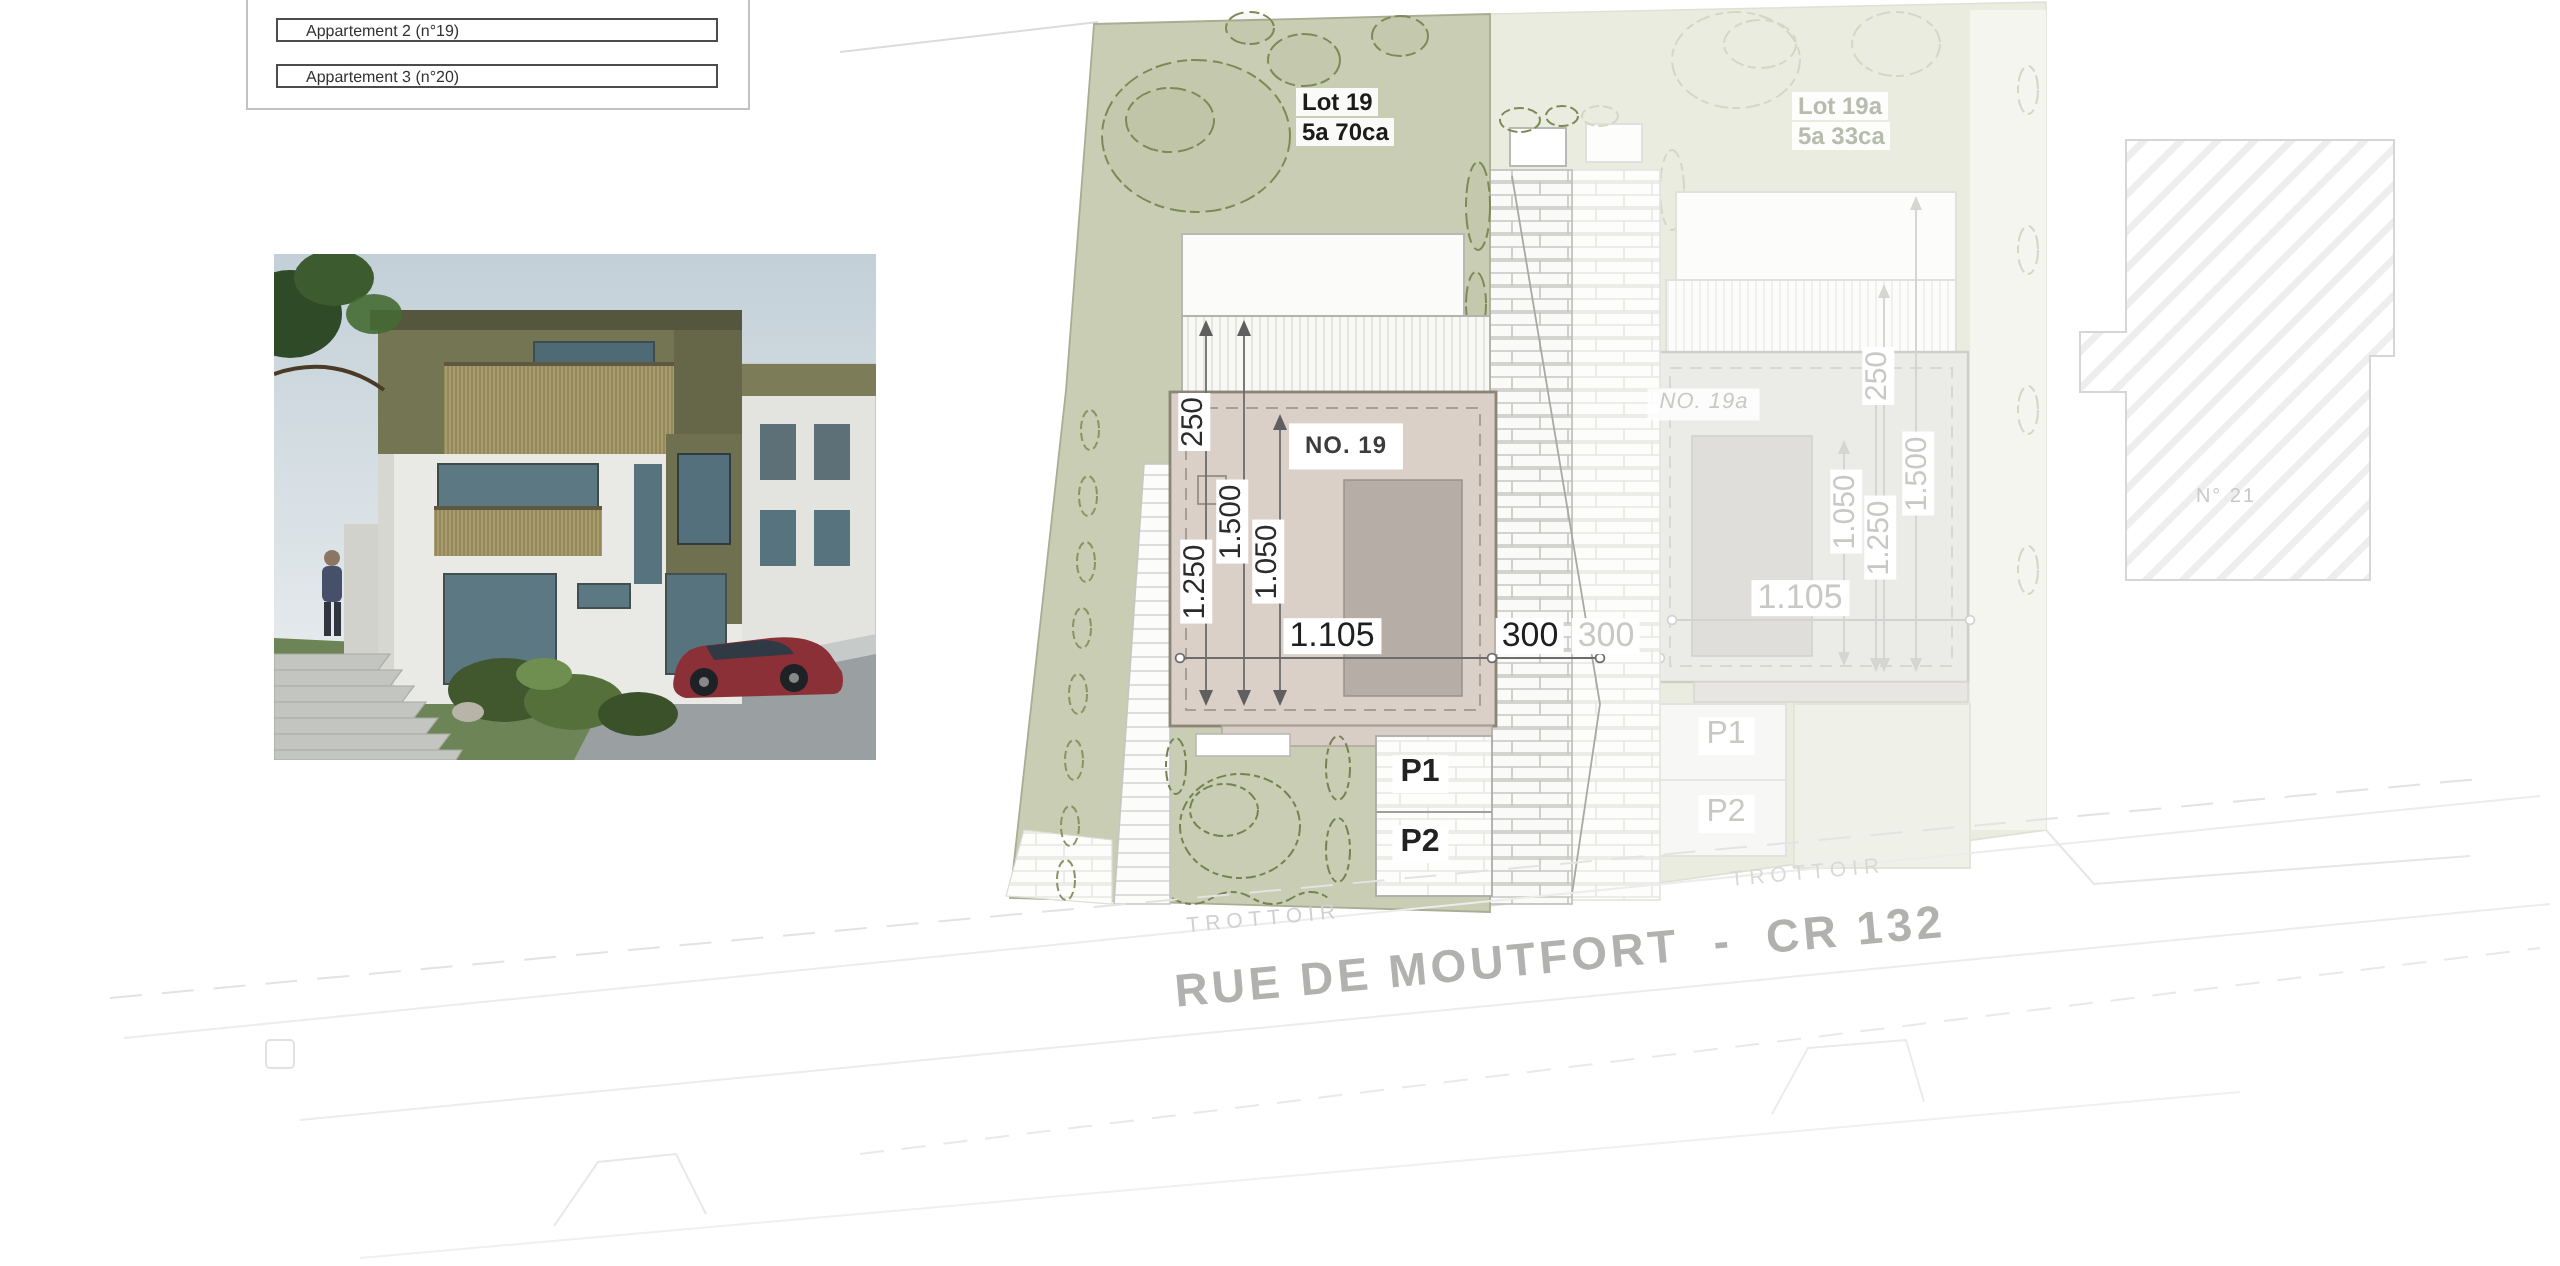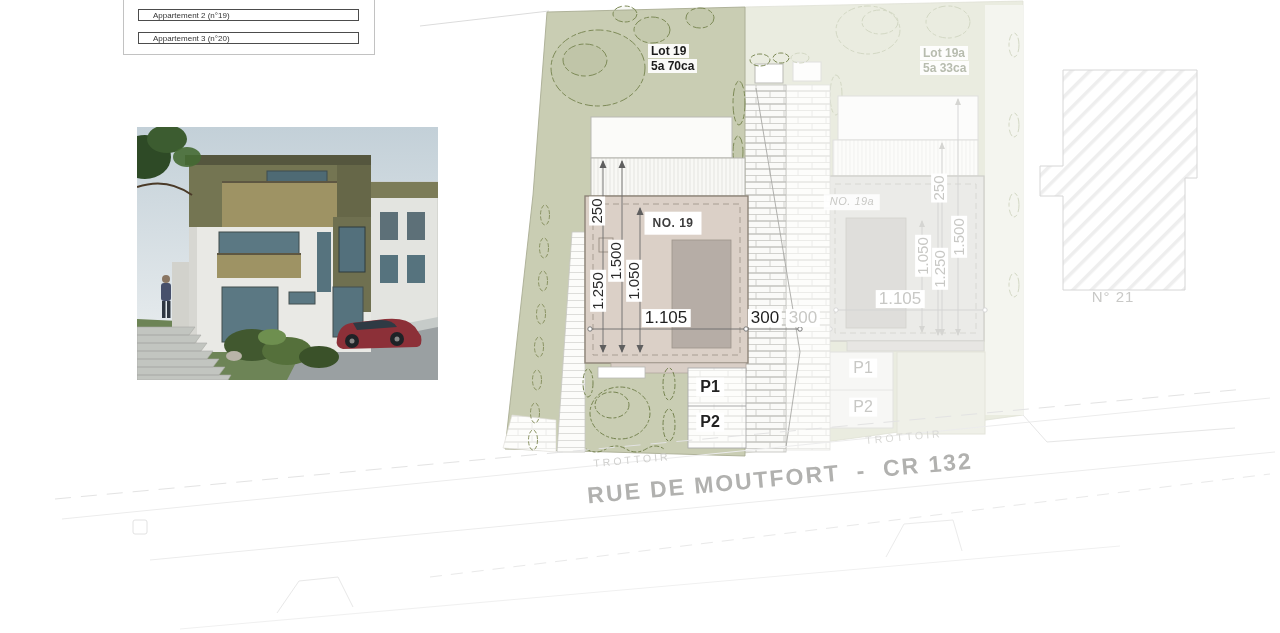--- a/index.html
+++ b/index.html
@@ -12,21 +12,21 @@
   .dimh{font-size:17px;color:#1f1f1f;background:#fff;padding:0 3px;text-align:right;}
   .faded{color:#c8c8c5 !important;}
   .pbadge{font-size:16px;font-weight:bold;color:#222;background:#fff;padding:1px 4px;}
   .bldg-tag{font-size:12px;font-weight:600;color:#3c3c3c;background:#fff;padding:5px 8px;letter-spacing:.5px;}
   .bldg-tag.faded{background:rgba(255,255,255,.85);font-weight:400;font-size:11px;padding:2px 6px;}
   .lotblock{position:absolute;z-index:3;font-size:12px;font-weight:bold;color:#1b1b1b;}
   .lotblock div{display:table;background:rgba(255,255,255,.9);padding:0 3px;margin-bottom:1px;}
   .lotblock.faded div{color:#b7bcae;}
   .trottoir{font-size:10.5px;letter-spacing:3px;color:#d0d0ce;transform:translate(-50%,-50%) rotate(-5.2deg);}
   .street{font-size:23px;font-weight:bold;letter-spacing:2px;color:#b1b1af;transform:translate(-50%,-50%) rotate(-5.2deg);white-space:pre;}
-  .n21{font-size:15px;letter-spacing:1px;color:#c9c9c7;margin-top:48px;}
+  .n21{font-size:10px;letter-spacing:1px;color:#c9c9c7;}
   
   #legend{position:absolute;left:123px;top:-10px;width:250px;height:63px;border:1px solid #c2c2c2;background:#fff;z-index:4;}
   .legend-row{position:absolute;left:14px;width:221px;height:12px;border:1.3px solid #4c4c4c;background:#fff;font-size:8px;color:#333;line-height:12px;padding-left:14px;box-sizing:border-box;}
   
   #render{position:absolute;left:137px;top:127px;width:301px;height:253px;z-index:4;overflow:hidden;}
 </style>
 </head>
 <body>
 
 <div id="canvas">
@@ -309,21 +309,21 @@
         <ellipse cx="50" cy="30" rx="14" ry="10" fill="#456a33" opacity="0.9"></ellipse>
         <path d="M0,60 q30,-10 55,8" stroke="#4a3a28" stroke-width="2" fill="none"></path>
       </g>
     </svg>
   </div>
 
   <div class="lotblock" style="left:612px;top:44px;margin-left:36px;">
     <div>Lot 19</div>
     <div>5a 70ca</div>
   </div>
-  <div class="lotblock faded" style="left:920px;top:46px;">
+  <div class="lotblock faded" style="left:896px;top:46px;">
     <div>Lot 19a</div>
     <div>5a 33ca</div>
   </div>
 
   <div class="lbl bldg-tag" style="left:673px;top:223px;">NO. 19</div>
   <div class="lbl bldg-tag faded" style="left:852px;top:202px;font-style:italic;">NO. 19a</div>
 
   <div class="lbl rot dim" style="left:597px;top:211px;">250</div>
   <div class="lbl rot dim" style="left:616px;top:261px;">1.500</div>
   <div class="lbl rot dim" style="left:634px;top:281px;">1.050</div>

